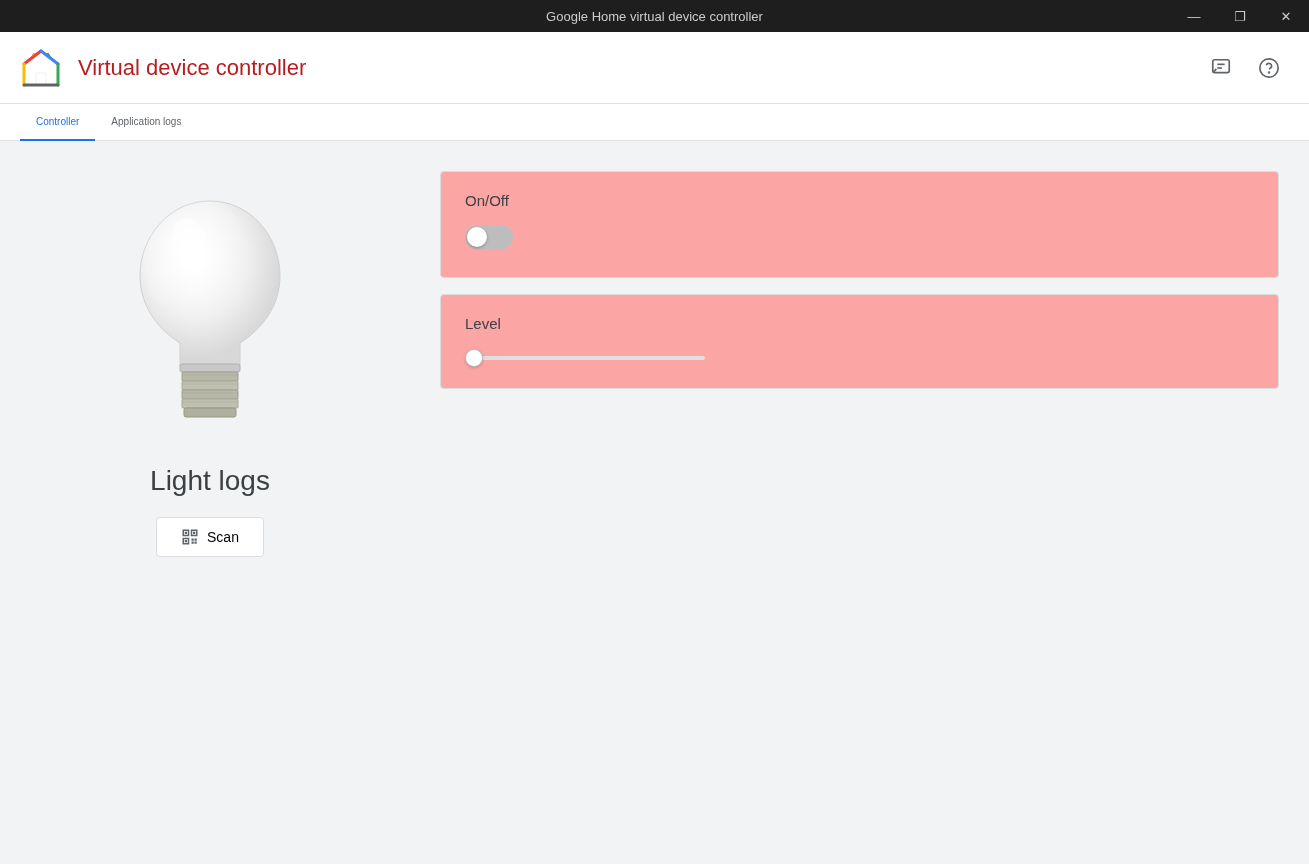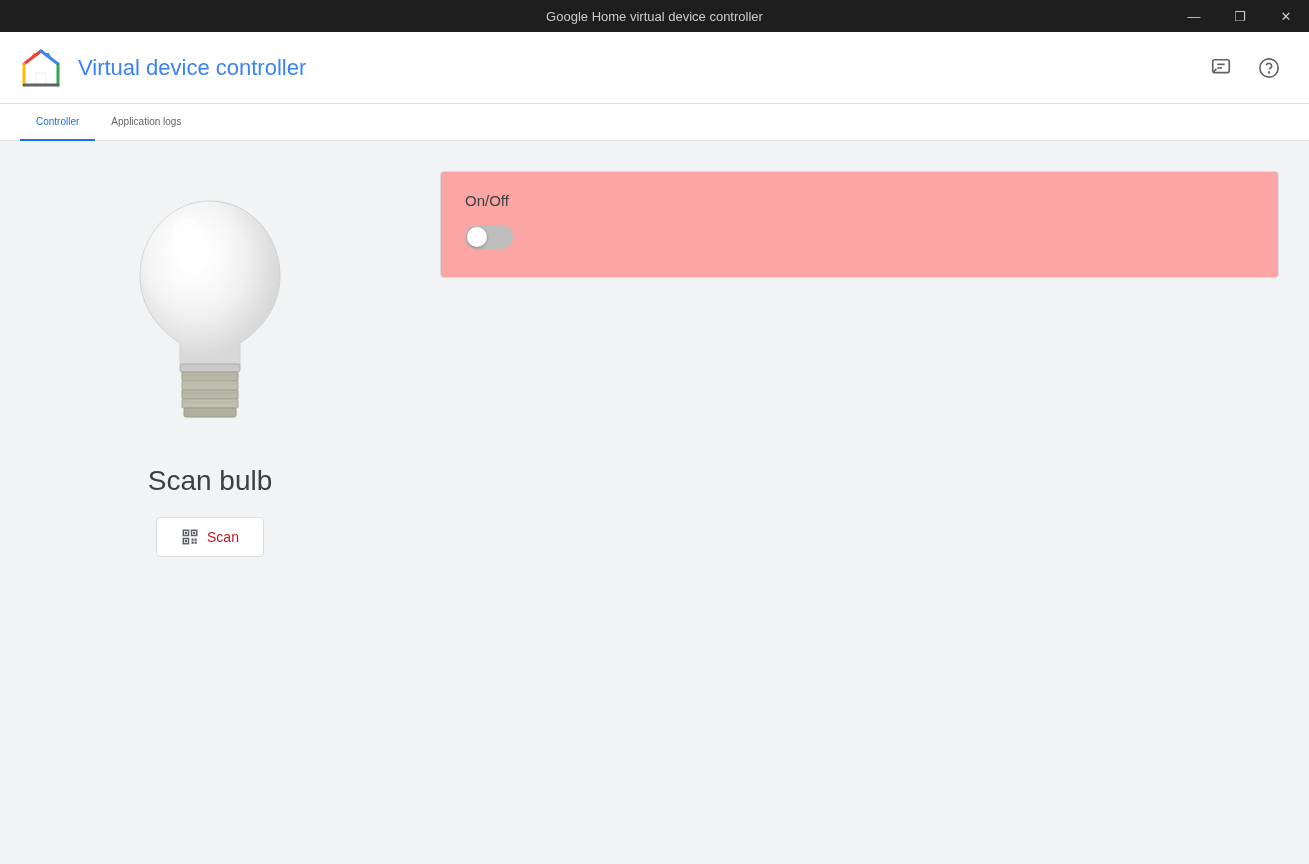--- a/index.html
+++ b/index.html
@@ -56,21 +56,21 @@
       border-bottom: 1px solid #e0e0e0;
       flex-shrink: 0;
     }
     .app-logo {
       width: 42px;
       height: 42px;
       margin-right: 16px;
     }
     .app-title {
       font-size: 22px;
-      color: #3b82f6;
+      color: #b91c1c;
       font-weight: 400;
     }
     .header-actions {
       margin-left: auto;
       display: flex;
       gap: 8px;
       align-items: center;
     }
     .header-icon-btn {
       width: 40px;
@@ -143,21 +143,21 @@
     .scan-btn {
       display: flex;
       align-items: center;
       gap: 8px;
       padding: 10px 24px;
       border: 1px solid #dadce0;
       border-radius: 4px;
       background: #fff;
       cursor: pointer;
       font-size: 14px;
-      color: #b91c1c;
+      color: #000000;
     }
 
     
     .right-panel {
       flex: 1;
       padding: 30px 30px 30px 20px;
       display: flex;
       flex-direction: column;
       gap: 16px;
     }
@@ -357,21 +357,21 @@
       <rect x="84" y="227" width="52" height="9" rx="2" fill="#b0b0a0" stroke="#989880" stroke-width="1"></rect>
 
       <line x1="82" y1="194" x2="138" y2="194" stroke="#909080" stroke-width="0.5" opacity="0.5"></line>
       <line x1="82" y1="203" x2="138" y2="203" stroke="#909080" stroke-width="0.5" opacity="0.5"></line>
       <line x1="82" y1="212" x2="138" y2="212" stroke="#909080" stroke-width="0.5" opacity="0.5"></line>
       <line x1="82" y1="221" x2="138" y2="221" stroke="#909080" stroke-width="0.5" opacity="0.5"></line>
 
       <ellipse cx="90" cy="65" rx="18" ry="28" fill="rgba(255,255,255,0.5)" transform="rotate(-15,90,65)"></ellipse>
     </svg>
 
-    <span class="device-name">Scan bulb</span>
+    <span class="device-name">Light logs</span>
 
     <button class="scan-btn">
 
       <svg width="18" height="18" viewBox="0 0 24 24" fill="none" stroke="#5f6368" stroke-width="2">
         <rect x="3" y="3" width="7" height="7"></rect>
         <rect x="14" y="3" width="7" height="7"></rect>
         <rect x="3" y="14" width="7" height="7"></rect>
         <rect x="5" y="5" width="3" height="3" fill="#5f6368" stroke="none"></rect>
         <rect x="16" y="5" width="3" height="3" fill="#5f6368" stroke="none"></rect>
         <rect x="5" y="16" width="3" height="3" fill="#5f6368" stroke="none"></rect>
@@ -388,15 +388,24 @@
   <div class="right-panel">
 
     <div class="control-card">
       <div class="control-label">On/Off</div>
       <div class="toggle-switch">
         <div class="toggle-track"></div>
         <div class="toggle-thumb"></div>
       </div>
     </div>
 
+    <div class="control-card">
+      <div class="control-label">Level</div>
+      <div style="position: relative; display: flex; align-items: center;">
+        <div class="level-slider">
+          <div class="slider-fill"></div>
+          <div class="slider-thumb"></div>
+        </div>
+      </div>
+    </div>
 
   </div>
 </div>
 
 </body></html>

